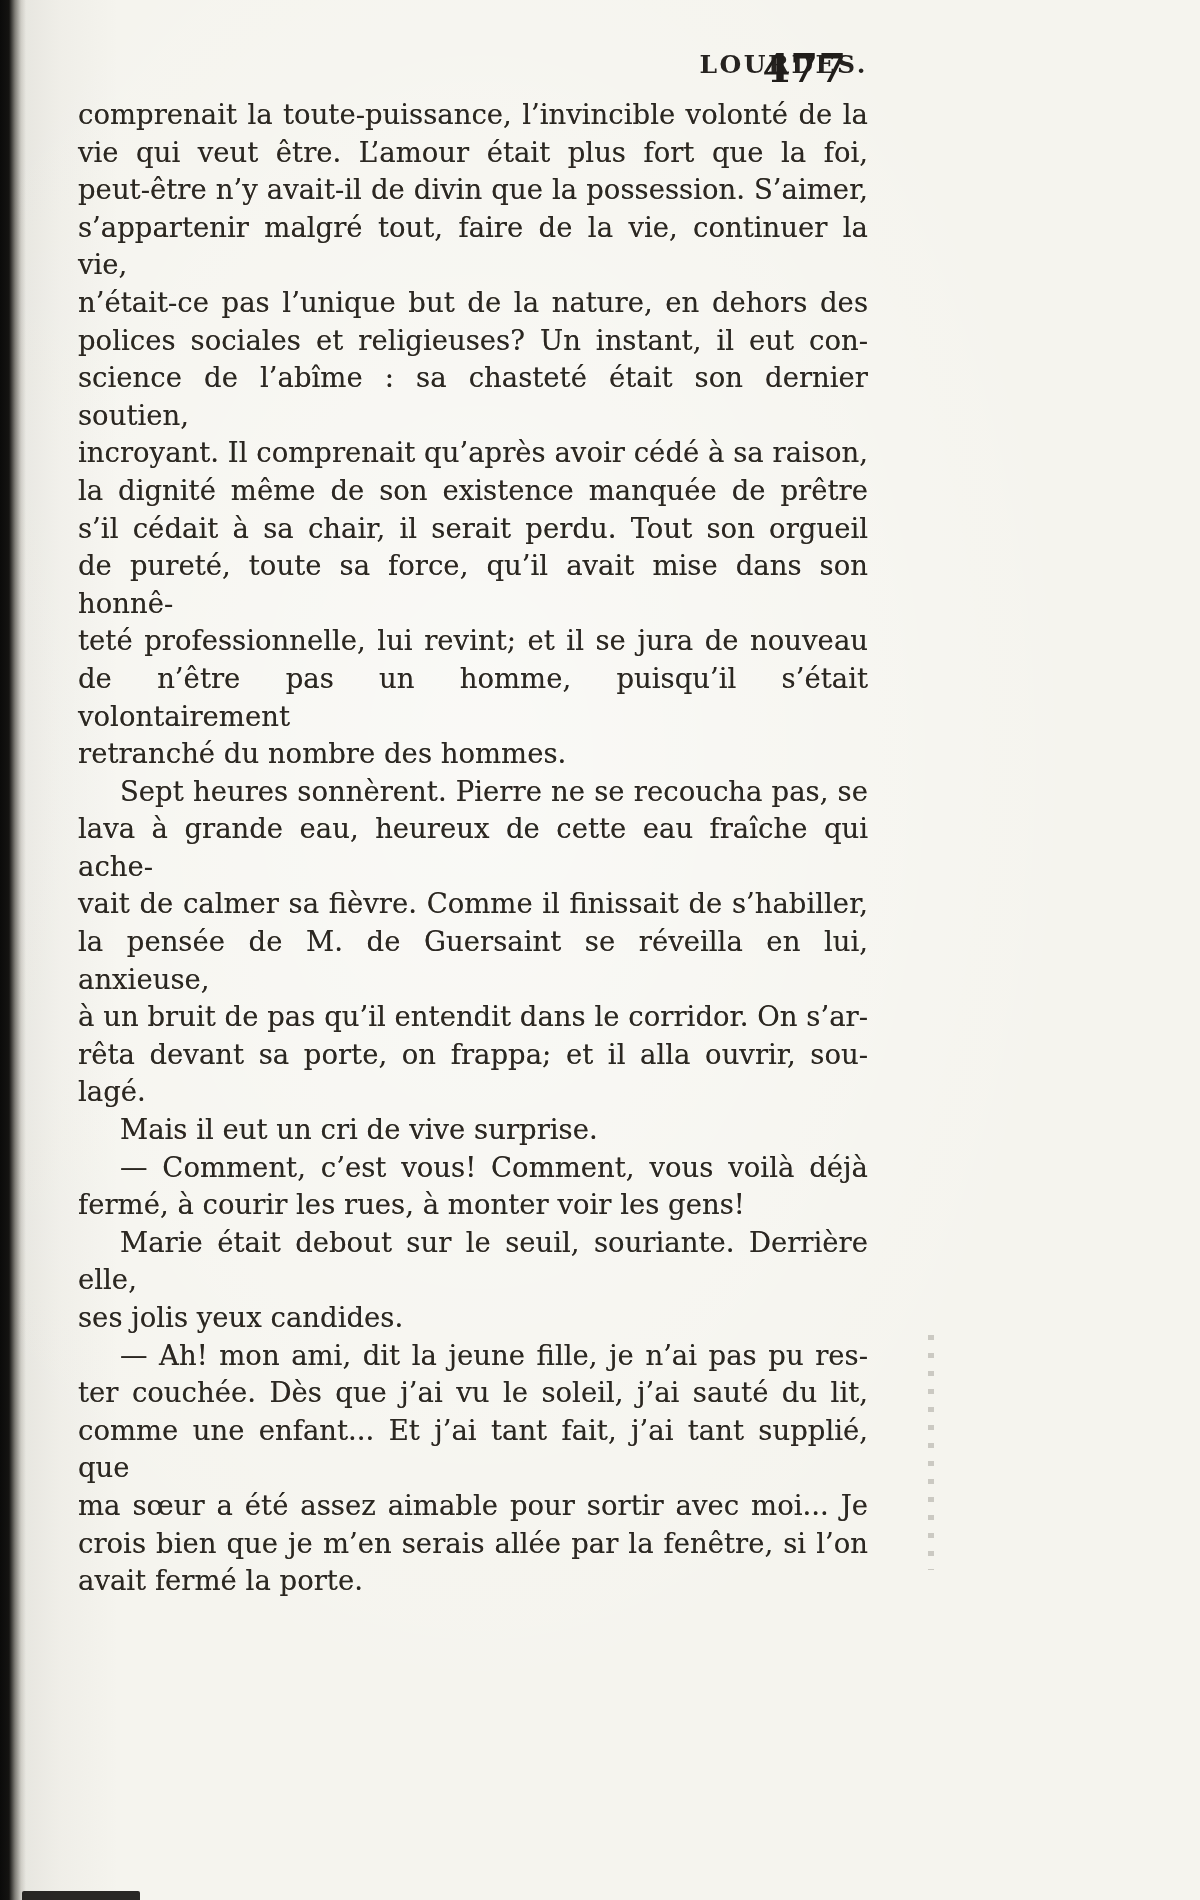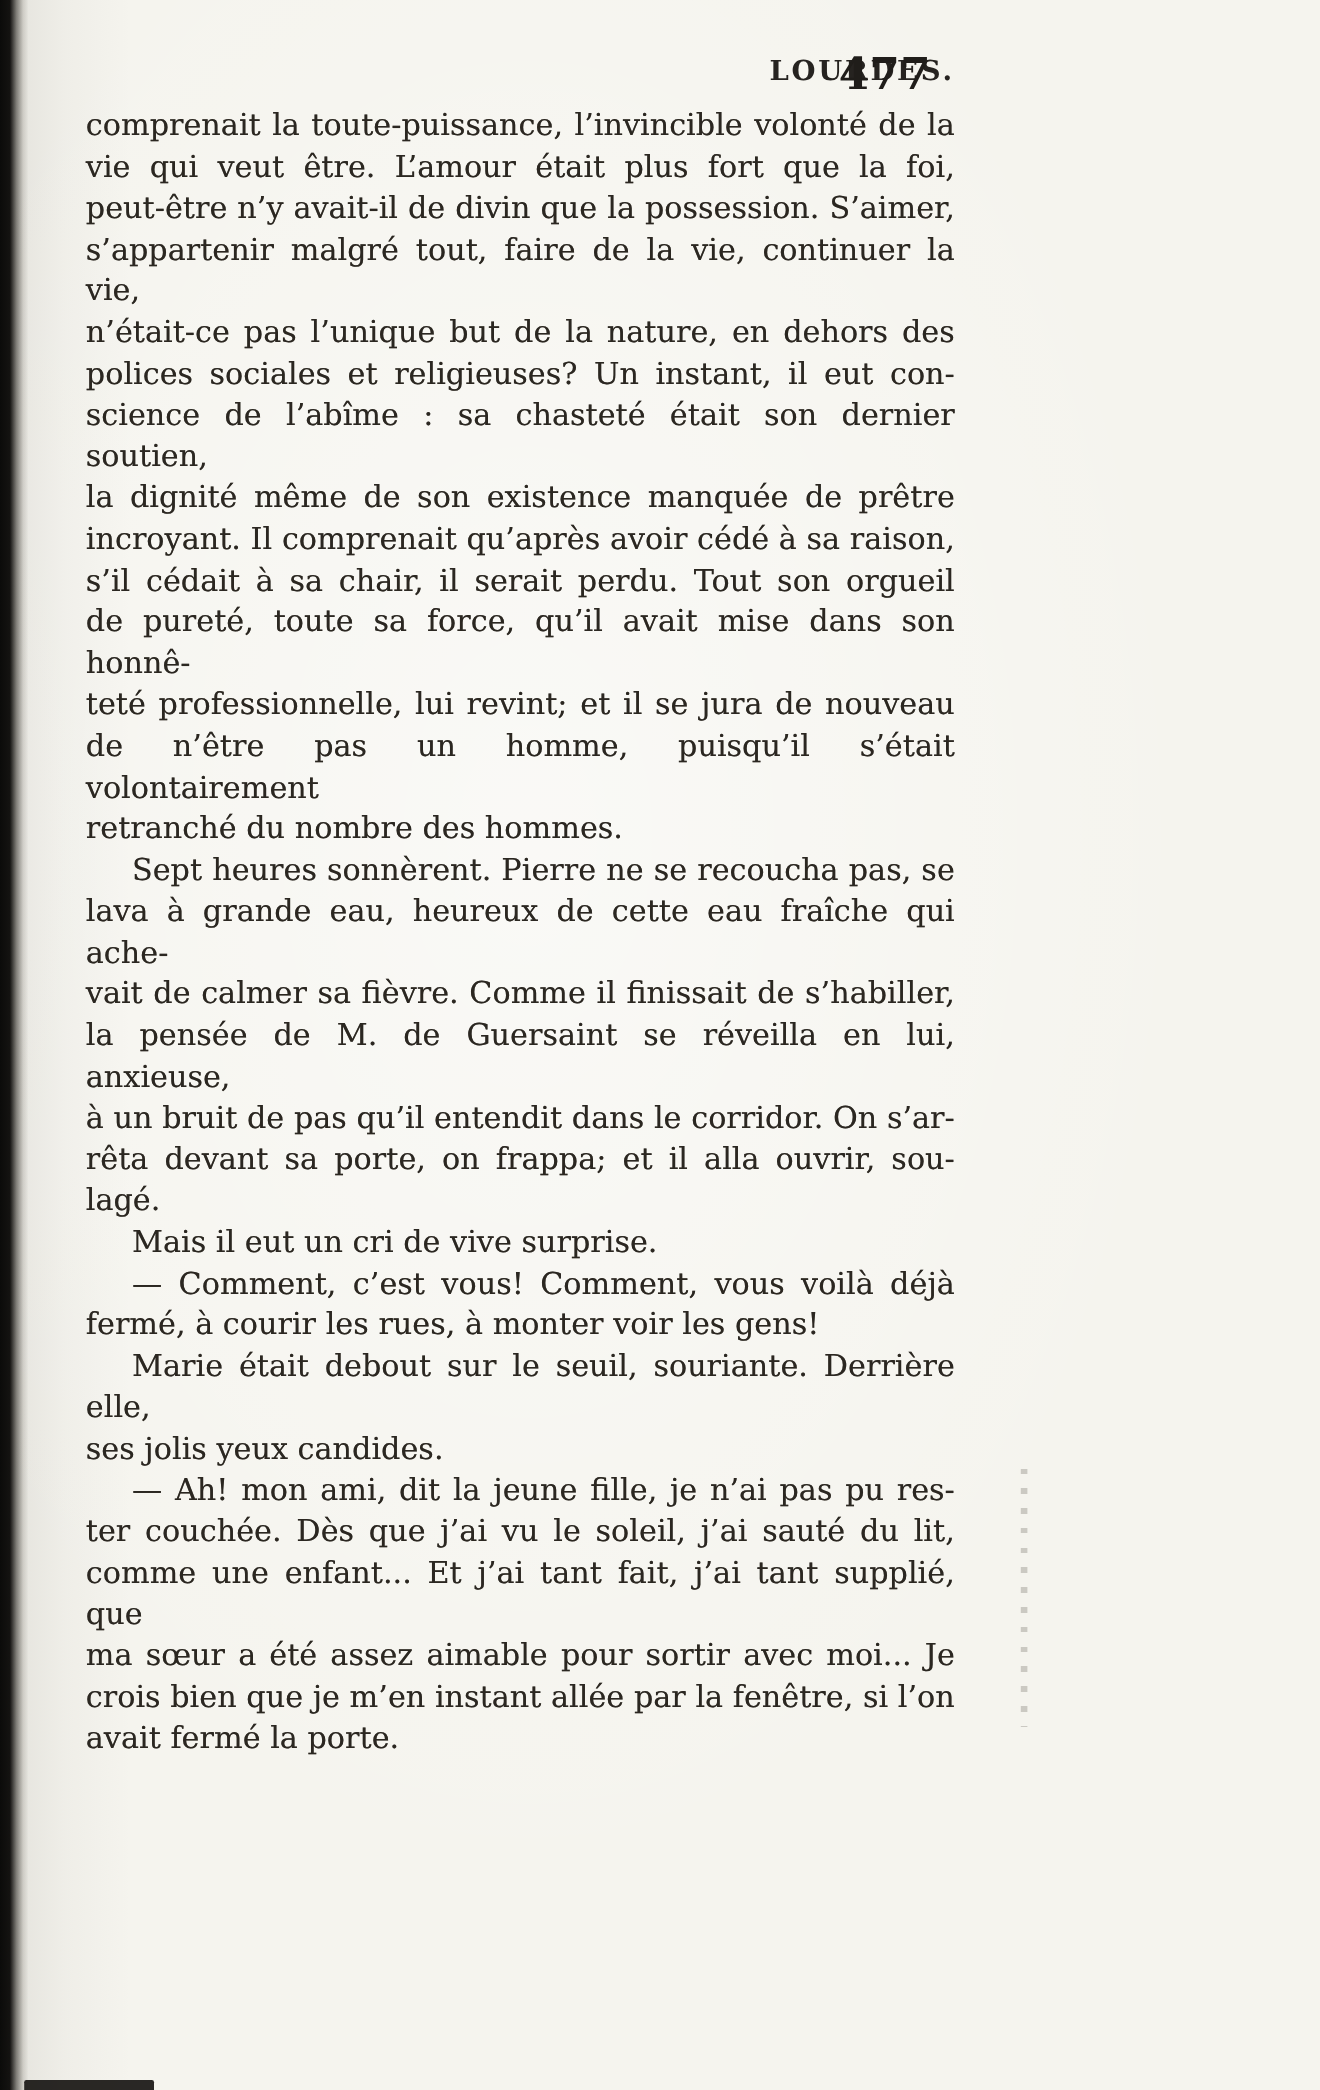--- a/index.html
+++ b/index.html
@@ -121,22 +121,22 @@
   </div>
 
   <div class="page-text">
       <div class="line">comprenait la toute-puissance, l’invincible volonté de la</div>
       <div class="line">vie qui veut être. L’amour était plus fort que la foi,</div>
       <div class="line">peut-être n’y avait-il de divin que la possession. S’aimer,</div>
       <div class="line">s’appartenir malgré tout, faire de la vie, continuer la vie,</div>
       <div class="line">n’était-ce pas l’unique but de la nature, en dehors des</div>
       <div class="line">polices sociales et religieuses? Un instant, il eut con-</div>
       <div class="line">science de l’abîme : sa chasteté était son dernier soutien,</div>
+      <div class="line">incroyant. Il comprenait qu’après avoir cédé à sa raison,</div>
       <div class="line">la dignité même de son existence manquée de prêtre</div>
-      <div class="line">incroyant. Il comprenait qu’après avoir cédé à sa raison,</div>
       <div class="line">s’il cédait à sa chair, il serait perdu. Tout son orgueil</div>
       <div class="line">de pureté, toute sa force, qu’il avait mise dans son honnê-</div>
       <div class="line">teté professionnelle, lui revint; et il se jura de nouveau</div>
       <div class="line">de n’être pas un homme, puisqu’il s’était volontairement</div>
       <div class="line last">retranché du nombre des hommes.</div>
       <div class="line indent">Sept heures sonnèrent. Pierre ne se recoucha pas, se</div>
       <div class="line">lava à grande eau, heureux de cette eau fraîche qui ache-</div>
       <div class="line">vait de calmer sa fièvre. Comme il finissait de s’habiller,</div>
       <div class="line">la pensée de M. de Guersaint se réveilla en lui, anxieuse,</div>
       <div class="line">à un bruit de pas qu’il entendit dans le corridor. On s’ar-</div>
@@ -144,17 +144,17 @@
       <div class="line last">lagé.</div>
       <div class="line last indent">Mais il eut un cri de vive surprise.</div>
       <div class="line indent">— Comment, c’est vous! Comment, vous voilà déjà</div>
       <div class="line last">fermé, à courir les rues, à monter voir les gens!</div>
       <div class="line indent">Marie était debout sur le seuil, souriante. Derrière elle,</div>
       <div class="line last">ses jolis yeux candides.</div>
       <div class="line indent">— Ah! mon ami, dit la jeune fille, je n’ai pas pu res-</div>
       <div class="line">ter couchée. Dès que j’ai vu le soleil, j’ai sauté du lit,</div>
       <div class="line">comme une enfant... Et j’ai tant fait, j’ai tant supplié, que</div>
       <div class="line">ma sœur a été assez aimable pour sortir avec moi... Je</div>
-      <div class="line">crois bien que je m’en instant allée par la fenêtre, si l’on</div>
+      <div class="line">crois bien que je m’en serais allée par la fenêtre, si l’on</div>
       <div class="line last">avait fermé la porte.</div>
     </div>
 
 </div>
 
 </body></html>

